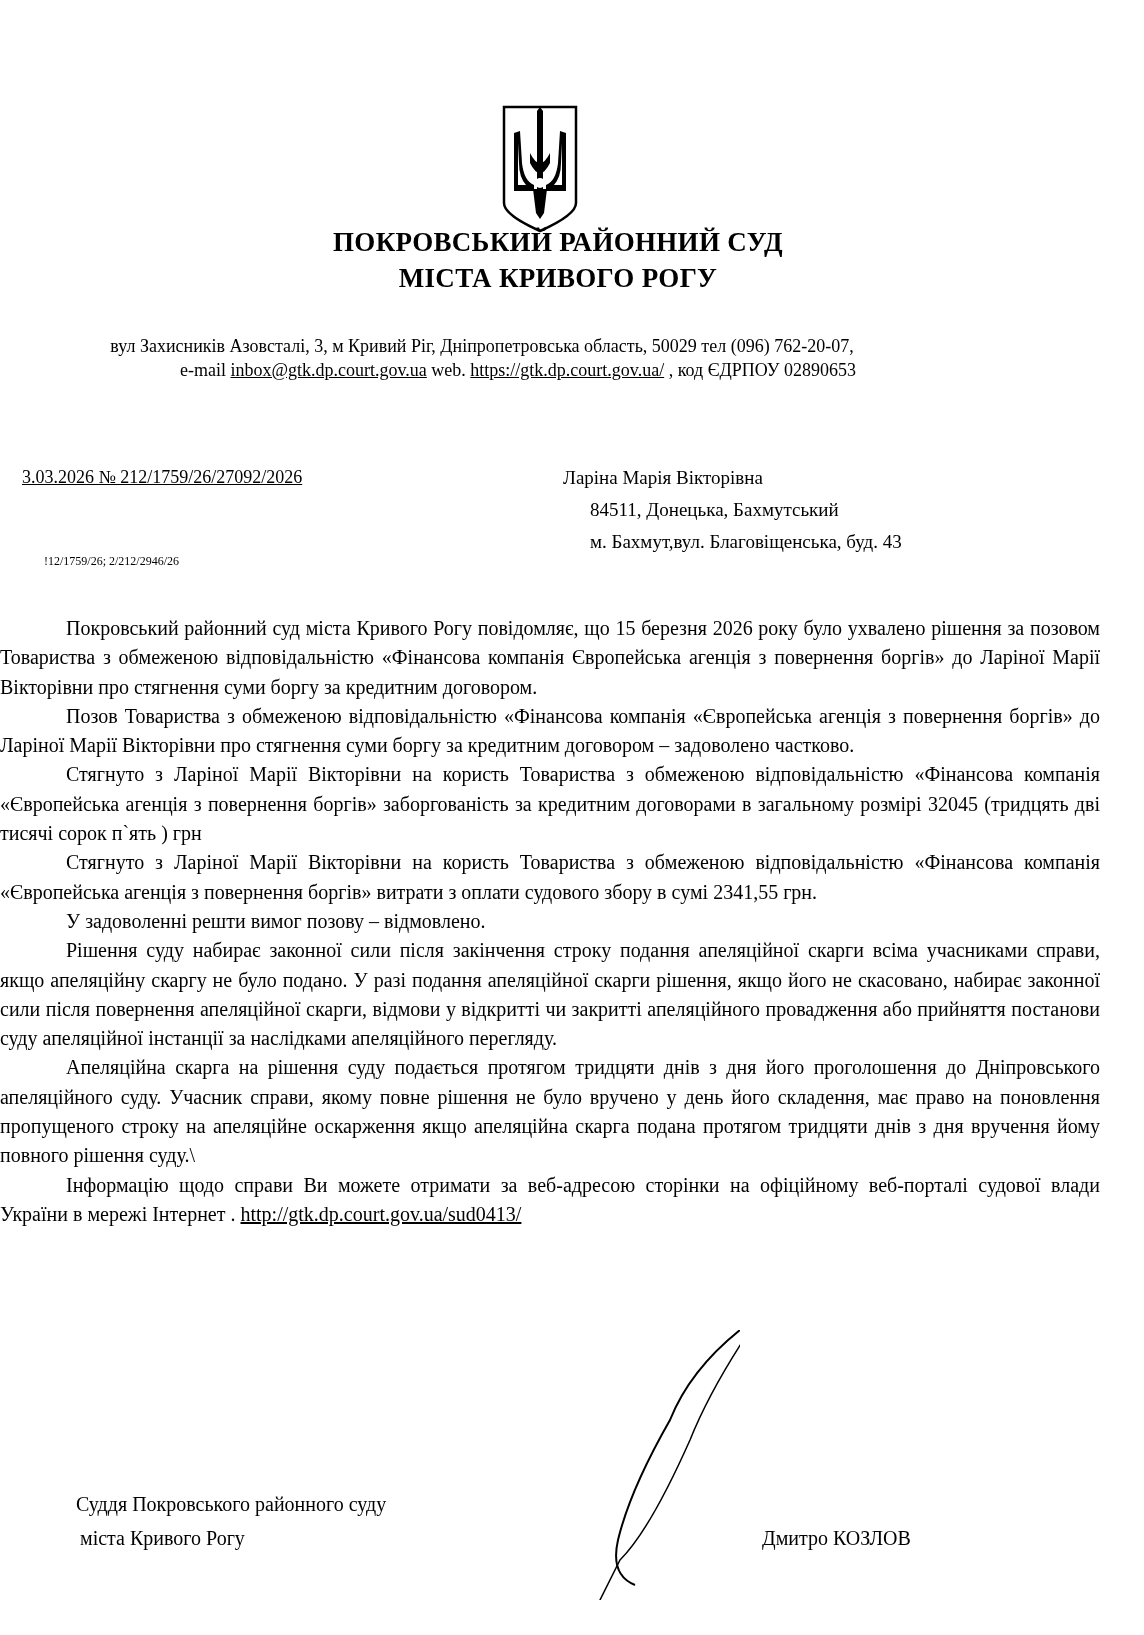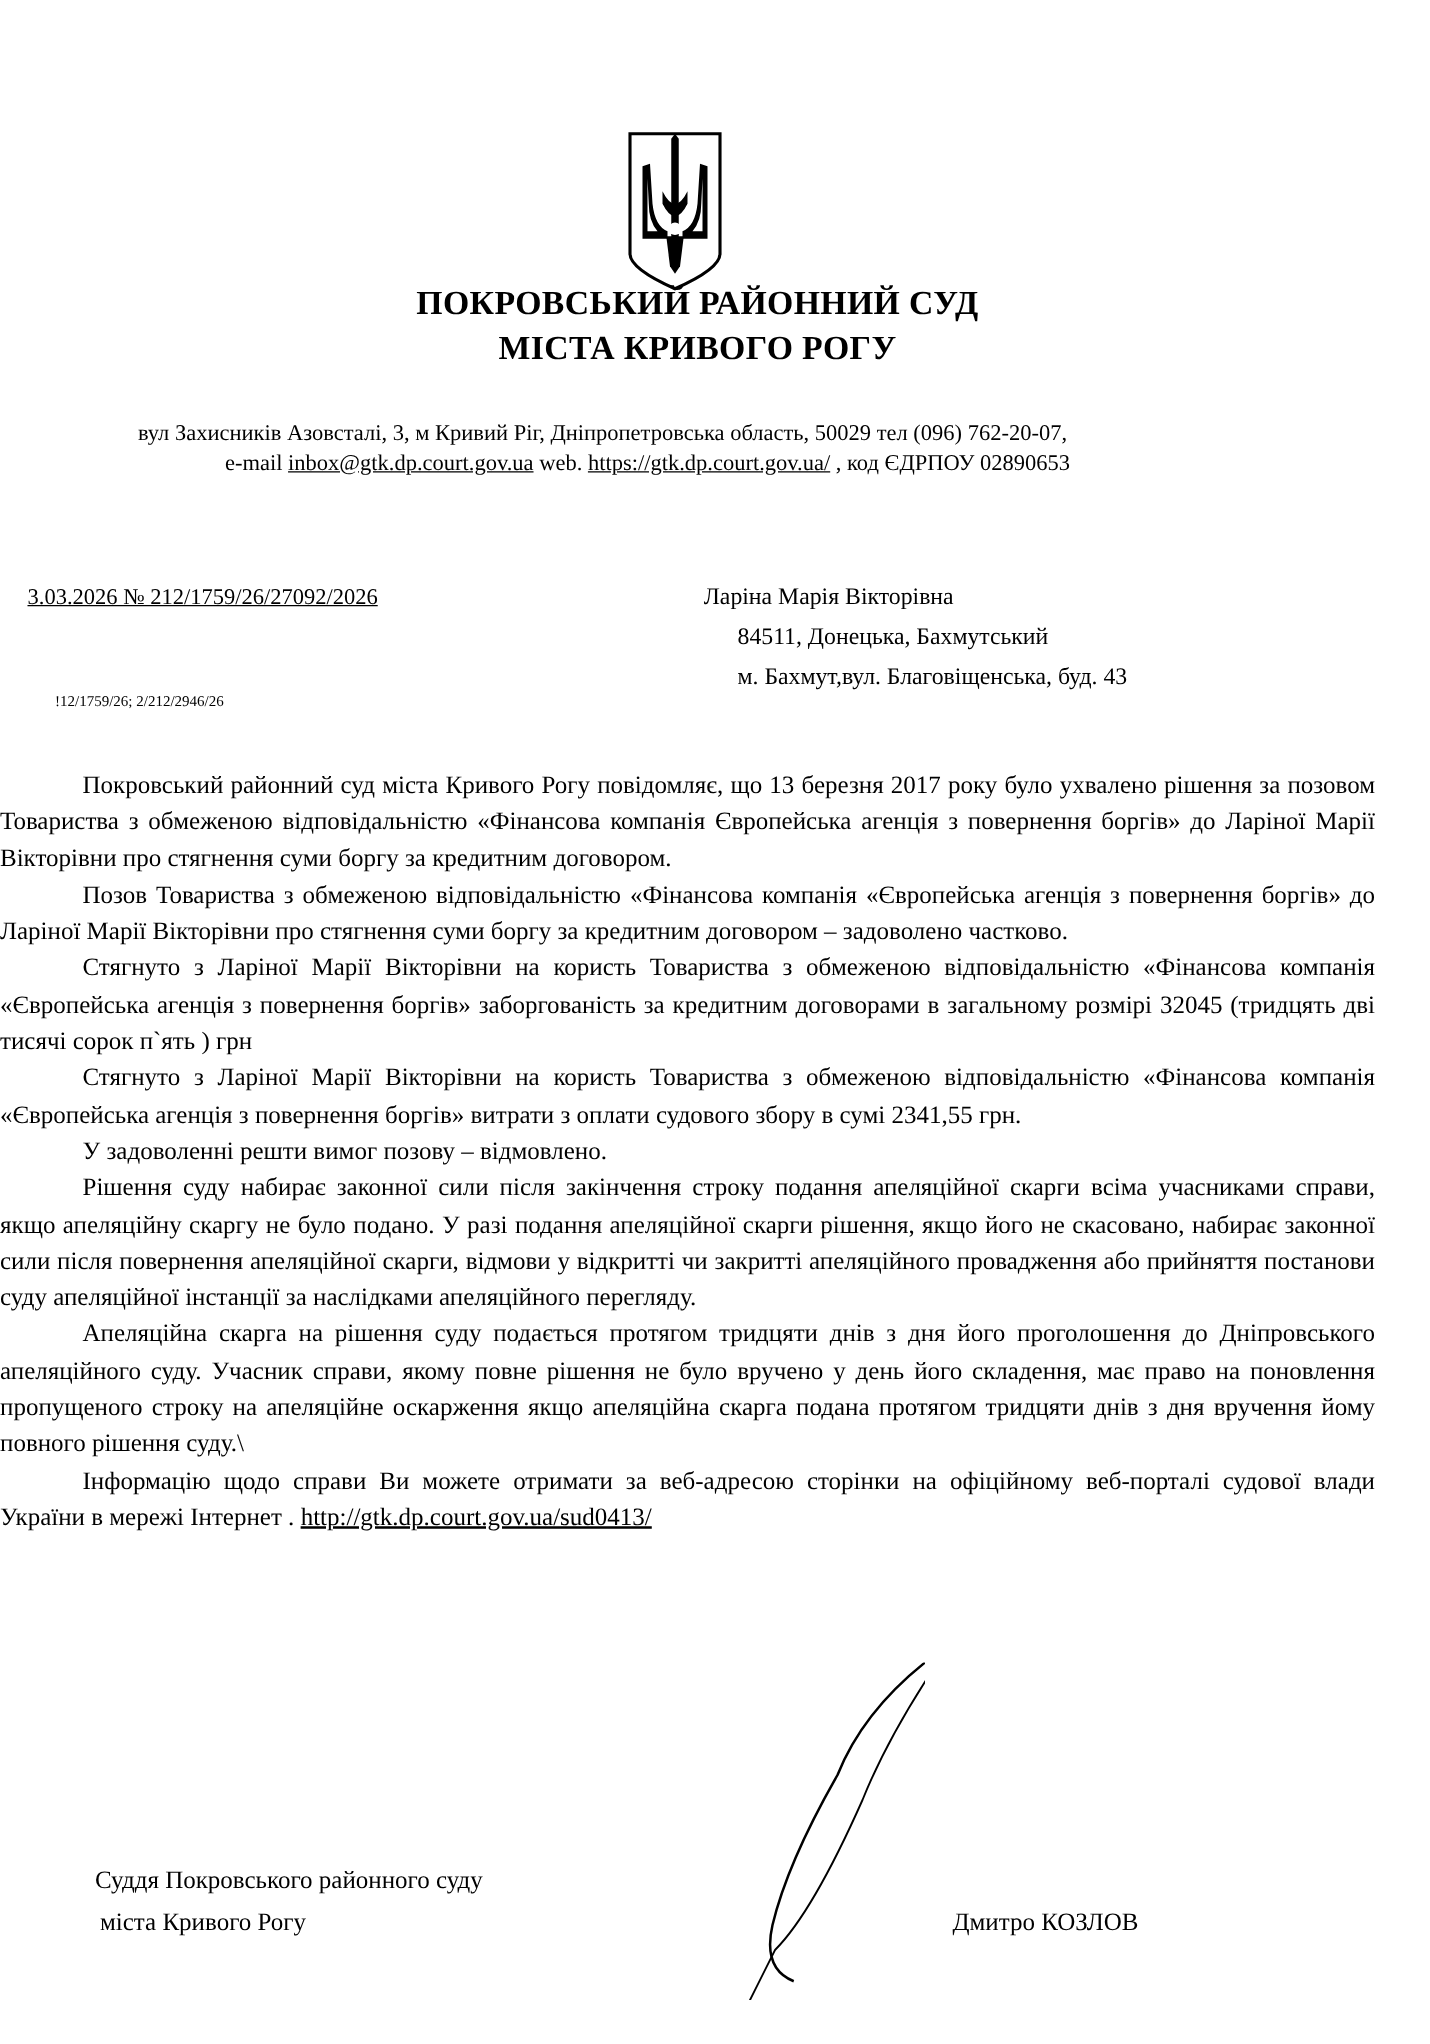--- a/index.html
+++ b/index.html
@@ -57,21 +57,21 @@
 </div>
 
 <div id="outnum" class="abs">3.03.2026 №  212/1759/26/27092/2026</div>
 <div id="casenums" class="abs">!12/1759/26; 2/212/2946/26</div>
 
 <div id="rname" class="abs recip">Ларіна Марія Вікторівна</div>
 <div id="raddr1" class="abs recip">84511,  Донецька,  Бахмутський</div>
 <div id="raddr2" class="abs recip">м. Бахмут,вул. Благовіщенська, буд. 43</div>
 
 <div id="body" class="abs">
-  <p>Покровський  районний суд міста Кривого Рогу повідомляє, що 13 березня 2017 року було ухвалено рішення за позовом Товариства з обмеженою відповідальністю «Фінансова компанія Європейська агенція з повернення боргів» до Ларіної Марії Вікторівни про стягнення суми боргу за кредитним договором.</p>
+  <p>Покровський  районний суд міста Кривого Рогу повідомляє, що 15 березня 2026 року було ухвалено рішення за позовом Товариства з обмеженою відповідальністю «Фінансова компанія Європейська агенція з повернення боргів» до Ларіної Марії Вікторівни про стягнення суми боргу за кредитним договором.</p>
   <p>Позов Товариства з обмеженою відповідальністю «Фінансова компанія «Європейська агенція з повернення боргів» до Ларіної Марії Вікторівни про стягнення суми боргу за кредитним договором – задоволено частково.</p>
   <p>Стягнуто з Ларіної Марії Вікторівни на користь Товариства з обмеженою відповідальністю «Фінансова компанія «Європейська агенція з повернення боргів» заборгованість за кредитним договорами в загальному розмірі 32045 (тридцять дві тисячі сорок п`ять ) грн</p>
   <p>Стягнуто з Ларіної Марії Вікторівни на користь Товариства з обмеженою відповідальністю «Фінансова компанія «Європейська агенція з повернення боргів» витрати з оплати судового збору в сумі 2341,55 грн.</p>
   <p>У задоволенні решти вимог позову – відмовлено.</p>
   <p>Рішення суду набирає законної сили після закінчення строку подання апеляційної скарги всіма учасниками справи, якщо апеляційну скаргу не було подано. У разі подання апеляційної скарги рішення, якщо його не скасовано, набирає законної сили після повернення апеляційної скарги, відмови у відкритті чи закритті апеляційного провадження або прийняття постанови суду апеляційної інстанції за наслідками апеляційного перегляду.</p>
   <p>Апеляційна скарга на рішення суду подається протягом тридцяти днів з дня його проголошення до Дніпровського апеляційного суду. Учасник справи, якому повне рішення не було вручено у день його складення, має право на поновлення пропущеного строку на апеляційне оскарження якщо апеляційна скарга подана протягом тридцяти днів з дня вручення йому повного рішення суду.\</p>
   <p><span>Інформацію щодо справи Ви можете отримати за веб-адресою сторінки на офіційному веб-порталі судової влади України в мережі Інтернет . </span><a class="u">http://gtk.dp.court.gov.ua/sud0413/</a></p>
 </div>
 
 <div id="judge1" class="abs sig">Суддя Покровського районного суду</div>

